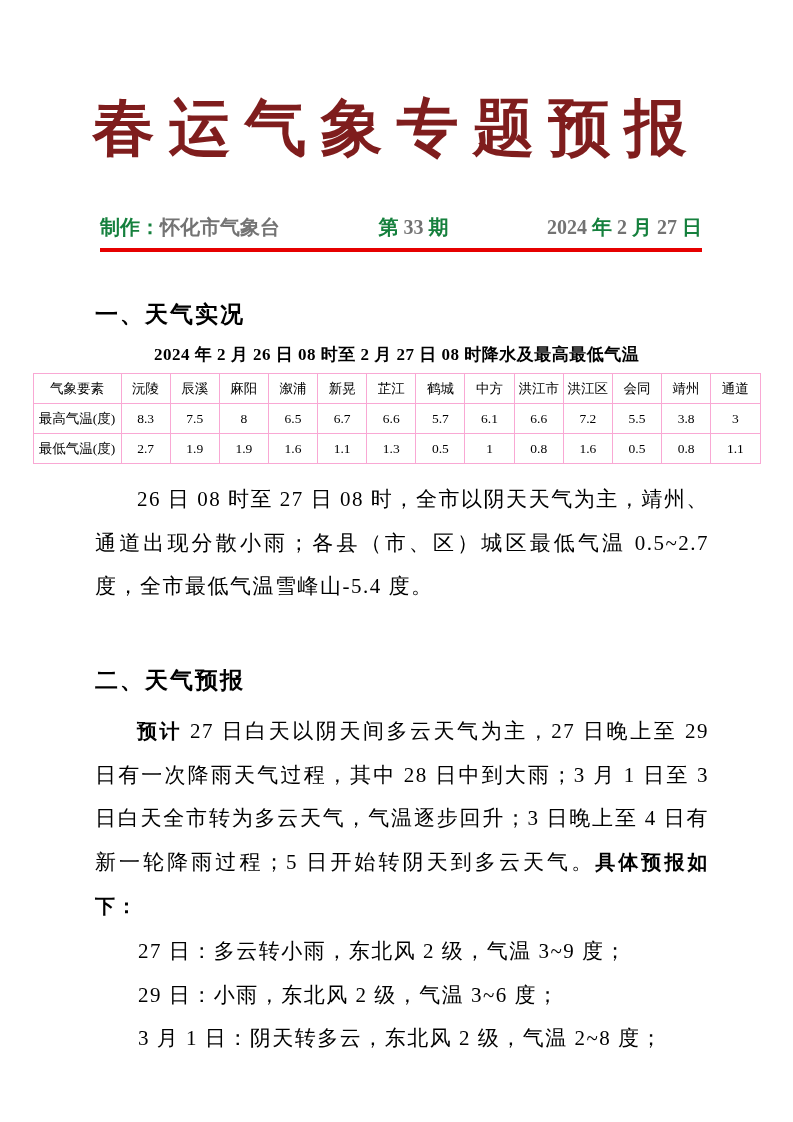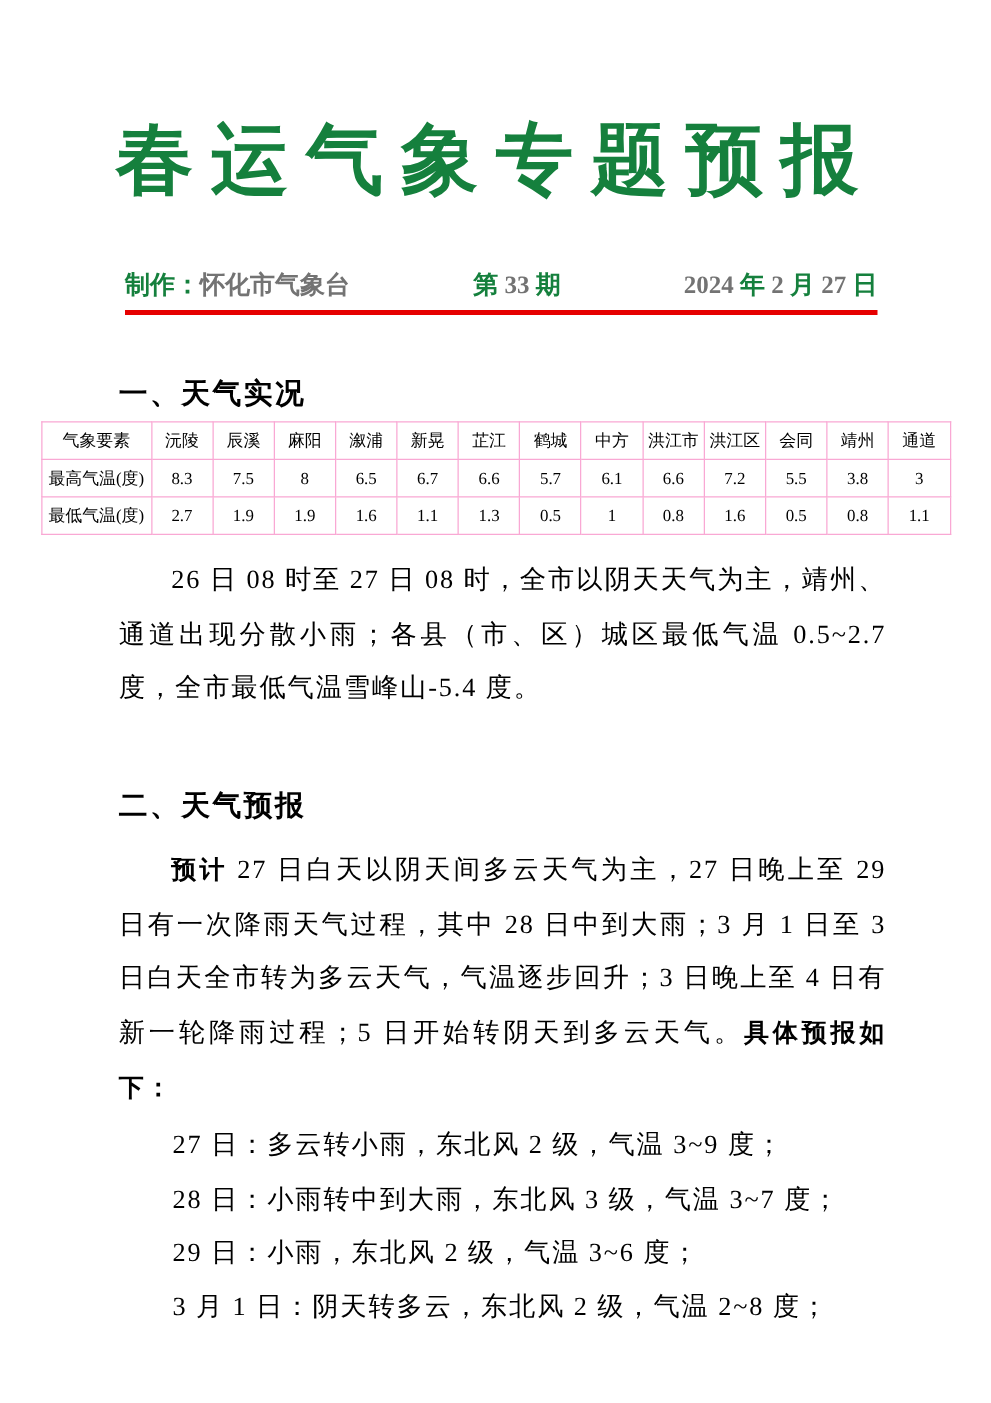--- a/index.html
+++ b/index.html
@@ -10,21 +10,21 @@
     height: 1122px;
     margin: 0 auto;
     background: #ffffff;
     font-family: "Liberation Serif", "DejaVu Serif", serif;
     color: #000000;
     overflow: hidden;
   }
   .main-title {
     margin-top: 86px;
     text-align: center;
-    color: #15803d;
+    color: #7f1d1d;
     font-size: 62px;
     font-weight: 900;
     letter-spacing: 14px;
     font-family: "DejaVu Serif", "Liberation Serif", serif;
     white-space: nowrap;
   }
   .info-row {
     display: flex;
     justify-content: space-between;
     align-items: baseline;
@@ -111,20 +111,21 @@
   <div class="info-row">
     <span><span class="seg-red">制作：</span><span class="seg-black">怀化市气象台</span></span>
     <span><span class="seg-red">第 </span><span class="seg-black">33</span><span class="seg-red"> 期</span></span>
     <span><span class="seg-black">2024 </span><span class="seg-red">年 </span><span class="seg-black">2 </span><span class="seg-red">月 </span><span class="seg-black">27 </span><span class="seg-red">日</span></span>
   </div>
 
   <div class="red-rule"></div>
 
   <div class="section-heading">一、天气实况</div>
 
+  <div class="table-title">2024 年 2 月 26 日 08 时至 2 月 27 日 08 时降水及最高最低气温</div>
 
   <table class="weather-table">
     <thead>
       <tr>
           <th class="rowlabel-col">气象要素</th>
           <th>沅陵</th>
           <th>辰溪</th>
           <th>麻阳</th>
           <th>溆浦</th>
           <th>新晃</th>
@@ -175,18 +176,17 @@
   </table>
 
   <p class="body-para">26 日 08 时至 27 日 08 时，全市以阴天天气为主，靖州、通道出现分散小雨；各县（市、区）城区最低气温 0.5~2.7 度，全市最低气温雪峰山-5.4 度。</p>
 
   <div class="section-heading sec2-heading">二、天气预报</div>
 
   <p class="body-para"><span class="lead-bold">预计</span><span> 27 日白天以阴天间多云天气为主，27 日晚上至 29 日有一次降雨天气过程，其中 28 日中到大雨；3 月 1 日至 3 日白天全市转为多云天气，气温逐步回升；3 日晚上至 4 日有新一轮降雨过程；5 日开始转阴天到多云天气。</span><span class="tail-bold">具体预报如下：</span></p>
 
   <ul class="daily-list">
       <li>27 日：多云转小雨，东北风 2 级，气温 3~9 度；</li>
-      <li>28 日：小雨转中到大雨，东北风 3 级，气温 3~7 度；</li>
       <li>29 日：小雨，东北风 2 级，气温 3~6 度；</li>
       <li>3 月 1 日：阴天转多云，东北风 2 级，气温 2~8 度；</li>
     </ul>
 
 </div>
 
 </body></html>

